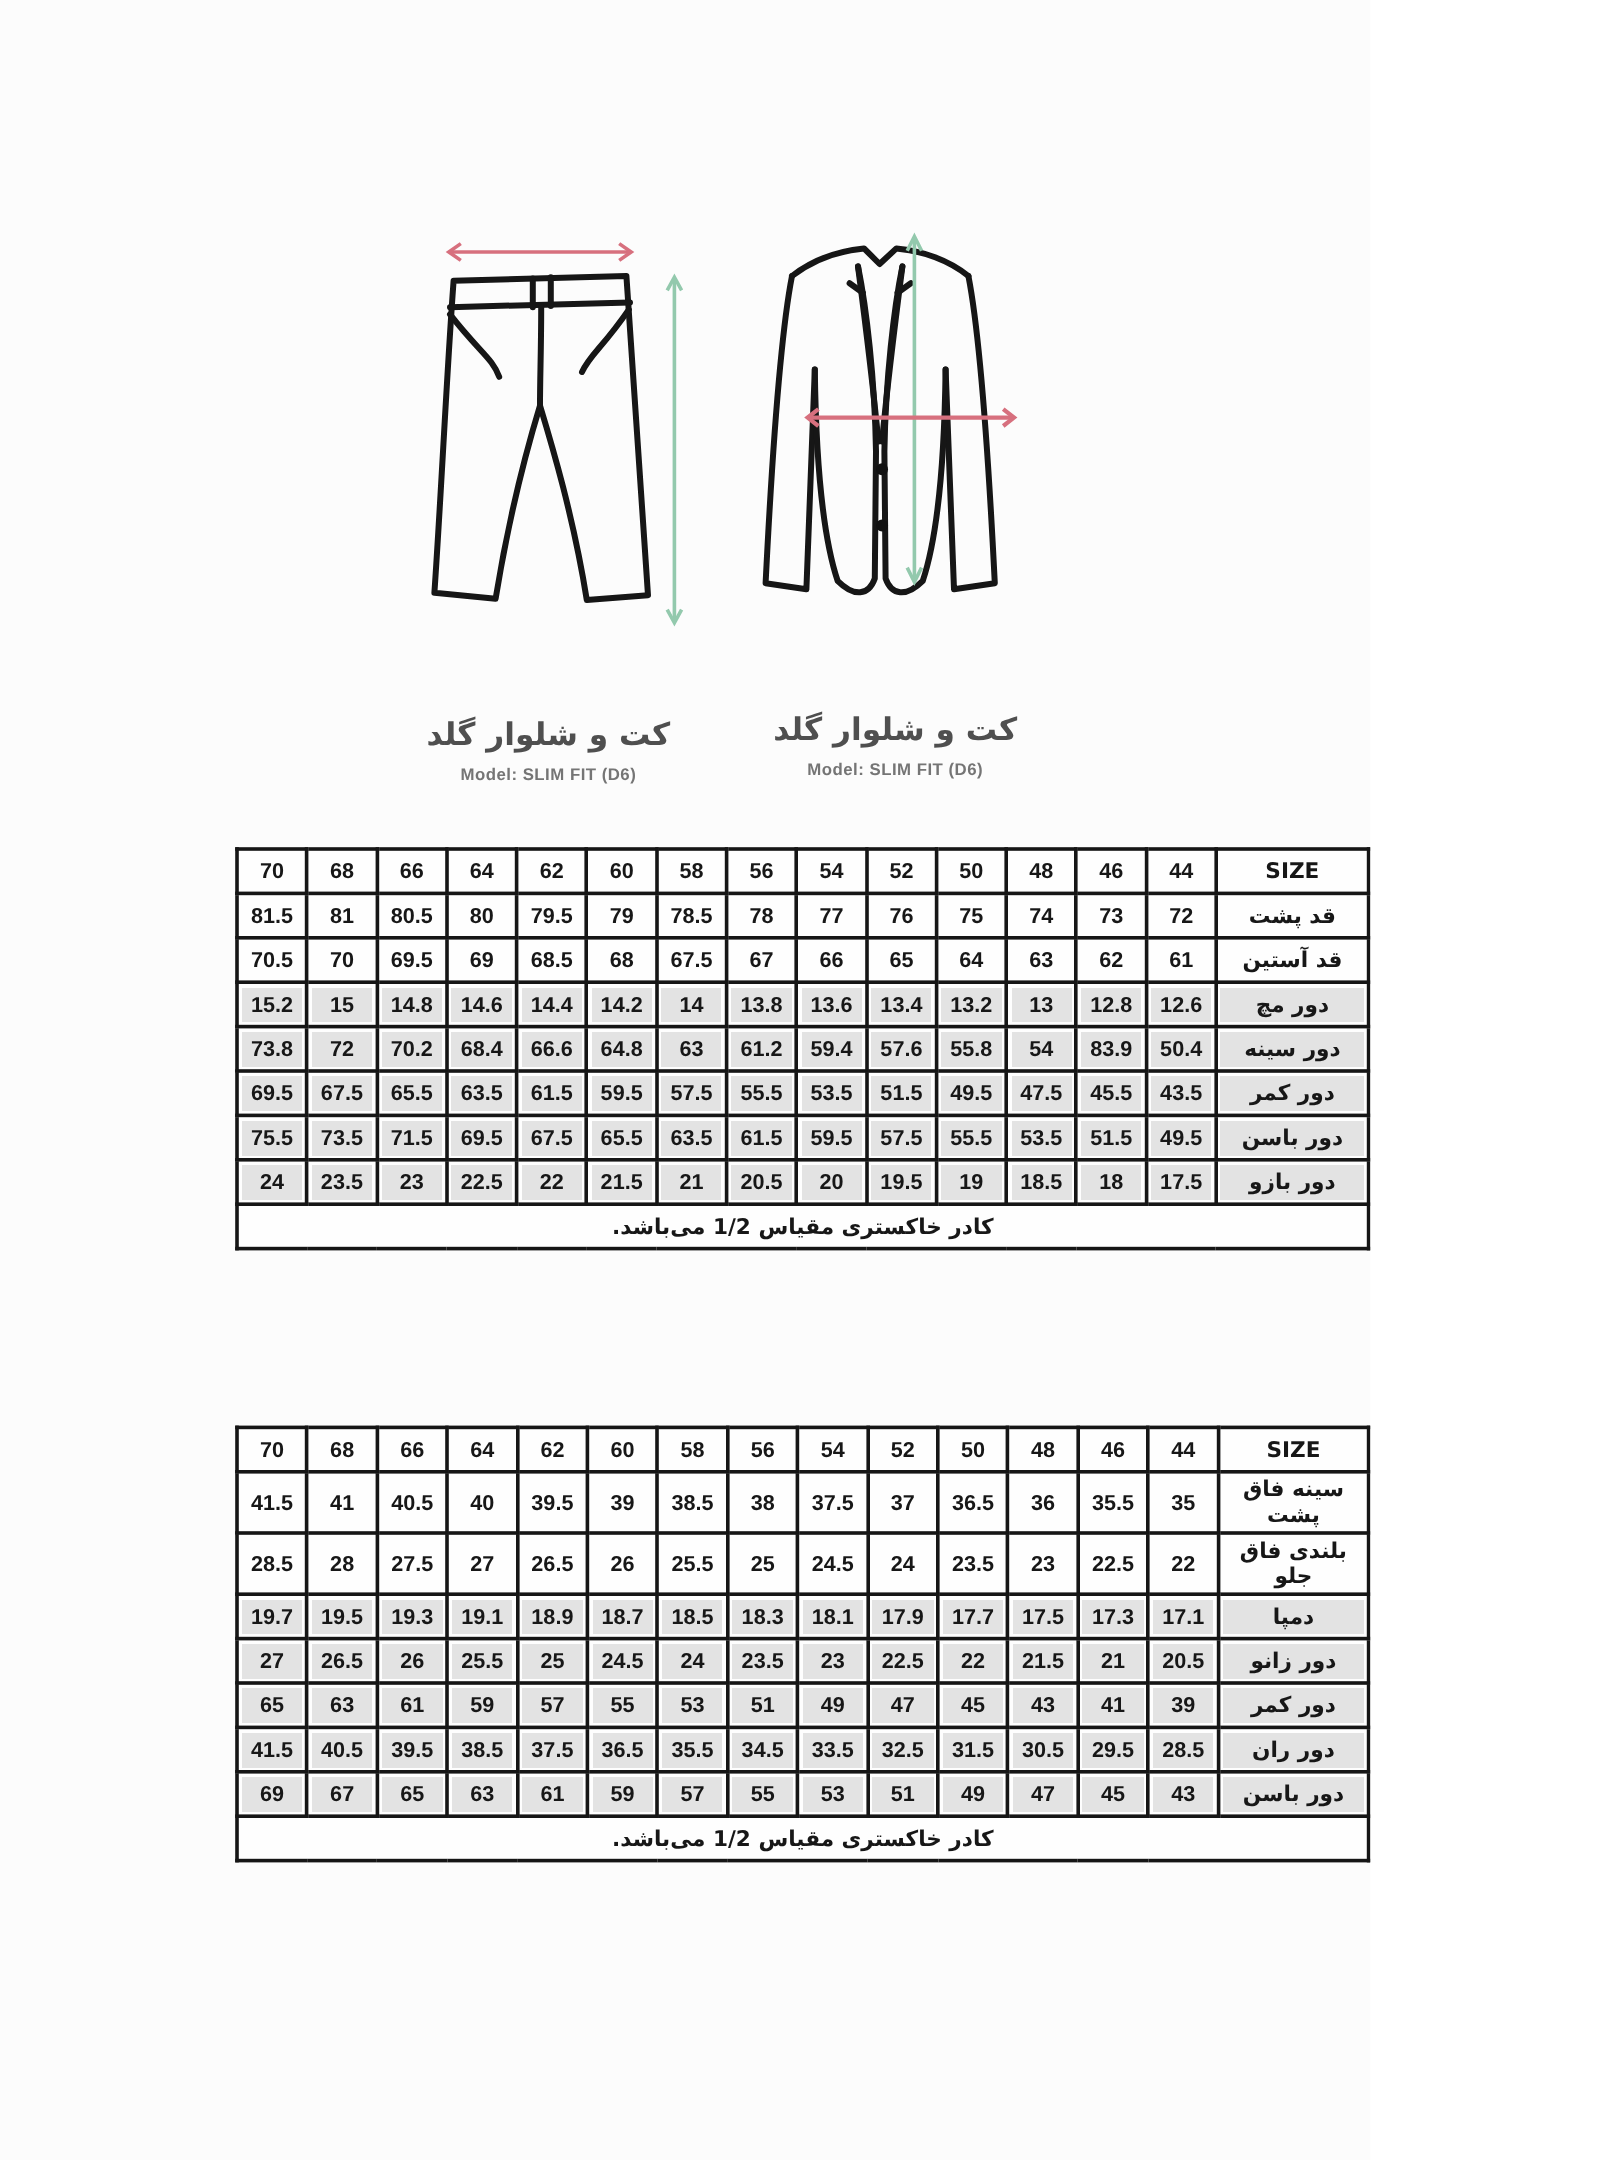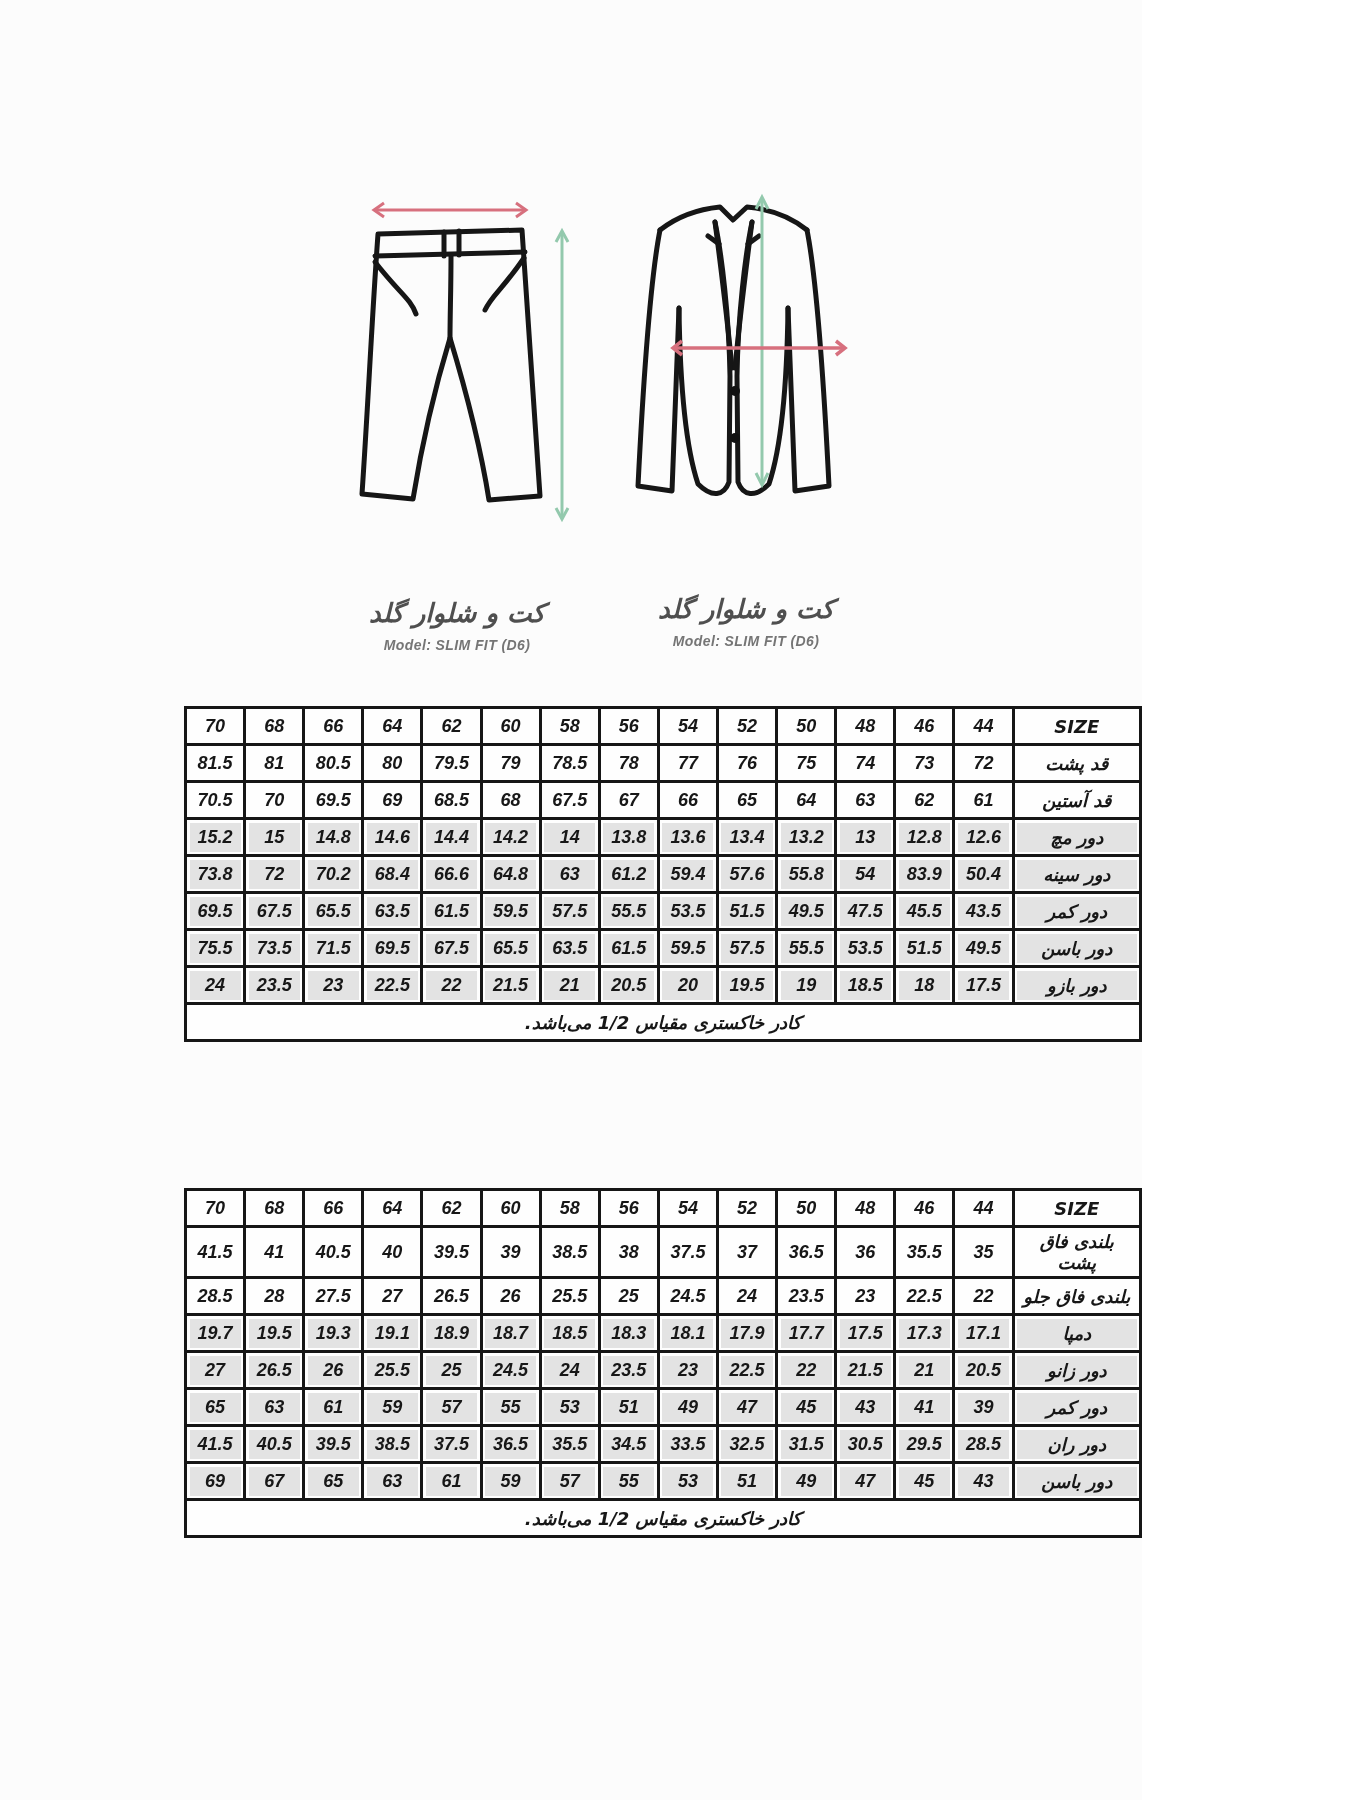--- a/index.html
+++ b/index.html
@@ -1,31 +1,31 @@
 <!DOCTYPE html>
 <html lang="fa"><head>
 <meta charset="utf-8">
 <style>
   html,body{margin:0;padding:0;background:#ffffff;}
   .canvas{position:relative;width:1142px;height:1800px;background:#fcfcfc;overflow:hidden;
-          font-family:"Liberation Sans",sans-serif;font-style:italic;}
+          font-family:"Liberation Sans",sans-serif;}
 
   
   .diagram{position:absolute;}
   .pants-svg{left:352px;top:196px;}
   .jacket-svg{left:616px;top:186px;}
 
   .caption{position:absolute;text-align:center;}
   .caption .fa-title{font-family:"DejaVu Sans",sans-serif;font-weight:700;font-size:26px;color:#4f4f4f;direction:rtl;}
   .caption .model{margin-top:9px;font-weight:700;font-size:14px;color:#757575;letter-spacing:.4px;}
   .cap-pants{left:322px;top:598px;width:270px;}
   .cap-jacket{left:606px;top:594px;width:280px;}
 
   
-  .size-table-wrap{position:absolute;left:184px;border-radius:11px;}
+  .size-table-wrap{position:absolute;left:196px;border-radius:11px;}
   .t1{top:706px;}
   .t2{top:1188px;}
   table.size-table{border-collapse:collapse;table-layout:fixed;background:#fefefe;}
   table.size-table td{border:3px solid #161616;height:28px;padding:3px;text-align:center;vertical-align:middle;
       font-weight:700;font-size:18px;color:#171717;background-clip:content-box;}
   td.num{width:57px;}
   td.label-col{width:152px;font-family:"DejaVu Sans",sans-serif;font-size:16px;margin-top:32px;}
   td.shade{background-color:#e3e3e3;}
   .green{color:#3fb389;}
   .red{color:#e2383e;}
@@ -274,21 +274,21 @@
             <td class="num">39.5</td>
             <td class="num">39</td>
             <td class="num">38.5</td>
             <td class="num">38</td>
             <td class="num">37.5</td>
             <td class="num">37</td>
             <td class="num">36.5</td>
             <td class="num">36</td>
             <td class="num">35.5</td>
             <td class="num">35</td>
-            <td class="label-col" dir="rtl">بلندی فاق پشت</td>
+            <td class="label-col" dir="rtl">سینه فاق پشت</td>
           </tr>
           <tr>
             <td class="num">28.5</td>
             <td class="num">28</td>
             <td class="num">27.5</td>
             <td class="num">27</td>
             <td class="num">26.5</td>
             <td class="num">26</td>
             <td class="num">25.5</td>
             <td class="num">25</td>

